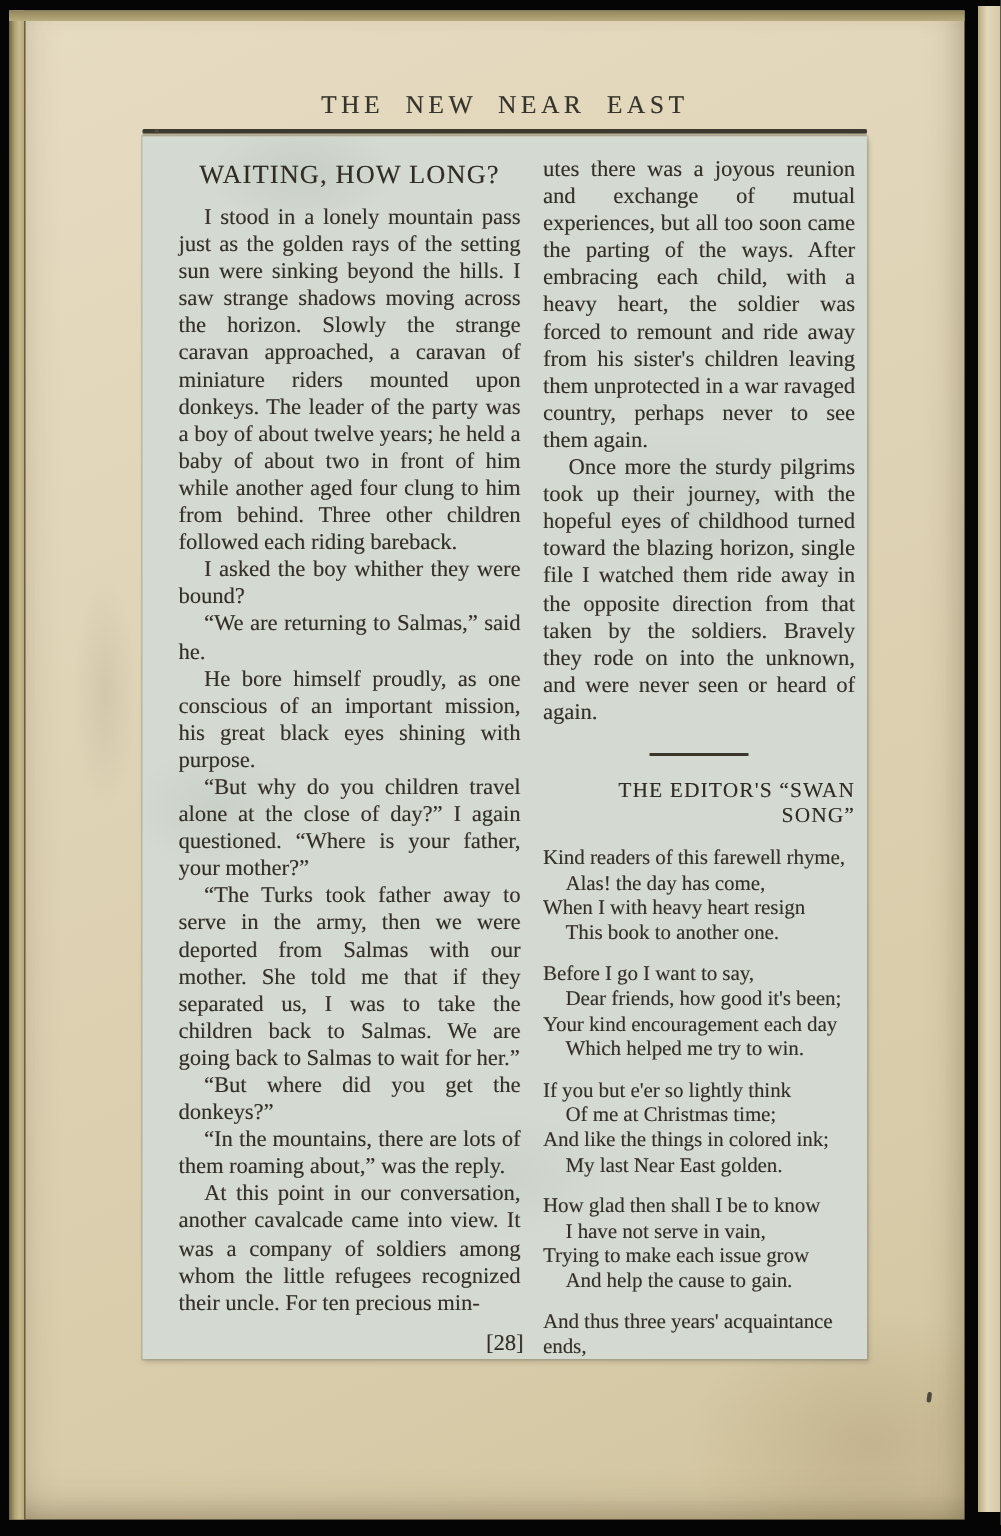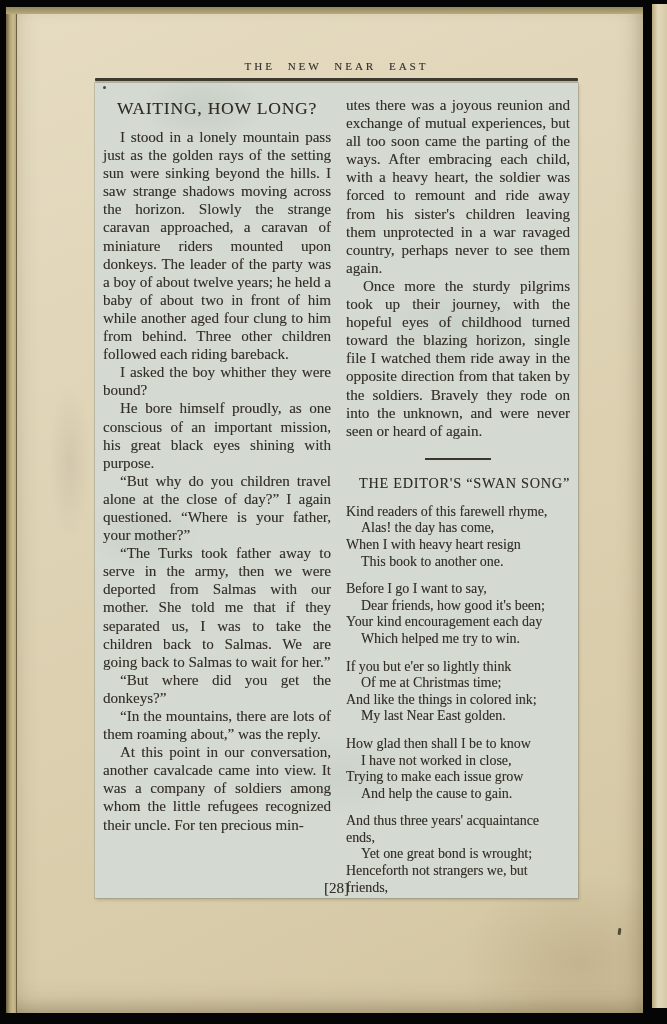--- a/index.html
+++ b/index.html
@@ -40,41 +40,41 @@
   }
 
   
   .text-area {
     position: absolute; left: 95px; top: 60px; width: 483px;
     color: #332f27;
     text-shadow: 0.3px 0.3px 0 rgba(51,47,39,0.35);
   }
   .running-head {
     text-align: center;
-    font-size: 11px; letter-spacing: 3px; word-spacing: 7px;
+    font-size: 17px; letter-spacing: 3px; word-spacing: 7px;
     color: #36332a; margin-bottom: 6px;
   }
   .head-rule {
     height: 3px; background: #3c392e; border-radius: 1px;
     box-shadow: 0 1.5px 0 rgba(60,57,46,0.25);
   }
 
   
   .content {
     position: relative; margin-top: 2px; height: 815px;
     background-color: #d4dad2;
     background-image:
       radial-gradient(90px 50px at 22% 3%, rgba(105,120,108,0.12), transparent 70%),
       radial-gradient(120px 70px at 75% 30%, rgba(105,120,108,0.09), transparent 70%),
       radial-gradient(80px 60px at 10% 55%, rgba(105,120,108,0.10), transparent 70%),
       radial-gradient(100px 60px at 50% 85%, rgba(105,120,108,0.08), transparent 70%);
     box-shadow: 0 0 0 1px rgba(120,130,118,0.30), 1px 2px 3px rgba(80,75,55,0.25);
     overflow: hidden;
   }
-  .cols { display: flex; gap: 15px; padding: 13px 8px 0 8px; }
+  .cols { display: flex; gap: 15px; padding: 13px 8px 0 24px; }
   .col-left  { width: 228px; flex: none; }
   .col-right { flex: 1; }
 
   .article-title {
     font-size: 17.5px; font-weight: normal; letter-spacing: 0.8px;
     text-align: center; margin: 2px 0 9px 0; color: #2f2c24;
   }
   p.body {
     font-size: 15px; line-height: 18.1px;
     text-align: justify; margin: 0; color: #332f27;
@@ -116,20 +116,21 @@
     <div class="running-head">THE NEW NEAR EAST</div>
     <div class="head-rule"></div>
 
     <div class="content">
       <div class="cols">
 
         <div class="col-left">
           <h2 class="article-title">WAITING, HOW LONG?</h2>
           <p class="body indent">I stood in a lonely mountain pass just as the golden rays of the setting sun were sinking beyond the hills.  I saw strange shadows moving across the horizon.  Slowly the strange caravan approached, a caravan of miniature riders mounted upon donkeys.  The leader of the party was a boy of about twelve years; he held a baby of about two in front of him while another aged four clung to him from behind.  Three other children followed each riding bareback.</p>
           <p class="body indent">I asked the boy whither they were bound?</p>
+          <p class="body indent">“We are returning to Salmas,” said he.</p>
           <p class="body indent">He bore himself proudly, as one conscious of an important mission, his great black eyes shining with purpose.</p>
           <p class="body indent">“But why do you children travel alone at the close of day?”  I again questioned.  “Where is your father, your mother?”</p>
           <p class="body indent">“The Turks took father away to serve in the army, then we were deported from Salmas with our mother. She told me that if they separated us, I was to take the children back to Salmas.  We are going back to Salmas to wait for her.”</p>
           <p class="body indent">“But where did you get the donkeys?”</p>
           <p class="body indent">“In the mountains, there are lots of them roaming about,” was the reply.</p>
           <p class="body indent">At this point in our conversation, another cavalcade came into view.  It was a company of soldiers among whom the little refugees recognized their uncle.  For ten precious min-</p>
         </div>
 
         <div class="col-right">
           <p class="body">utes there was a joyous reunion and exchange of mutual experiences, but all too soon came the parting of the ways.  After embracing each child, with a heavy heart, the soldier was forced to remount and ride away from his sister's children leaving them unprotected in a war ravaged country, perhaps never to see them again.</p>
@@ -152,21 +153,21 @@
             <div class="pline pindent">Which helped me try to win.</div>
           </div>
           <div class="stanza">
             <div class="pline">If you but e'er so lightly think</div>
             <div class="pline pindent">Of me at Christmas time;</div>
             <div class="pline">And like the things in colored ink;</div>
             <div class="pline pindent">My last Near East golden.</div>
           </div>
           <div class="stanza">
             <div class="pline">How glad then shall I be to know</div>
-            <div class="pline pindent">I have not worked in close,</div>
+            <div class="pline pindent">I have not serve in vain,</div>
             <div class="pline">Trying to make each issue grow</div>
             <div class="pline pindent">And help the cause to gain.</div>
           </div>
           <div class="stanza">
             <div class="pline">And thus three years' acquaintance ends,</div>
             <div class="pline pindent">Yet one great bond is wrought;</div>
             <div class="pline">Henceforth not strangers we, but friends,</div>
             <div class="pline pindent">Who've met in common thought.</div>
           </div>
 

